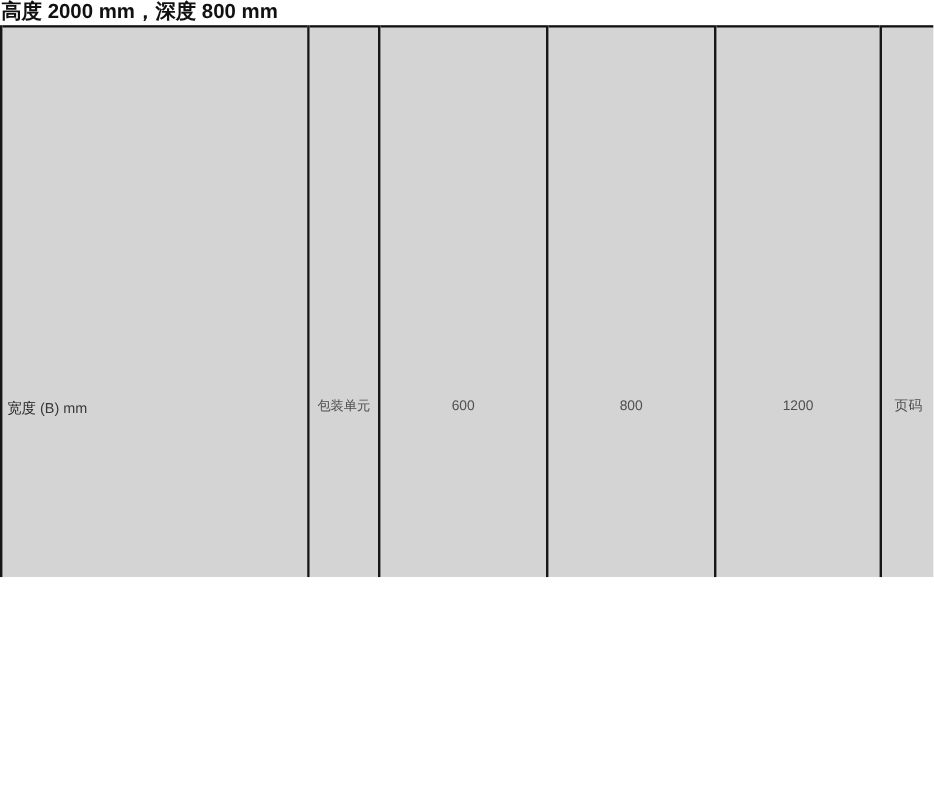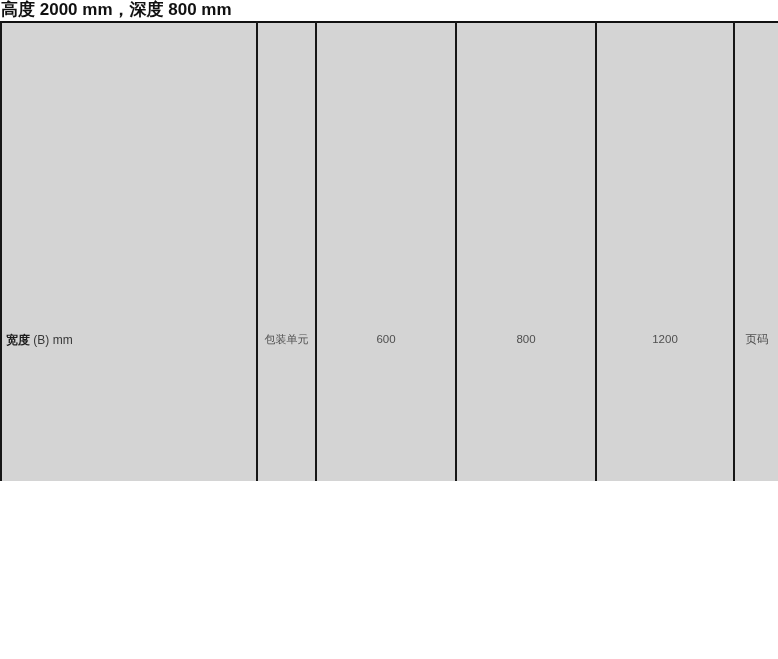--- a/index.html
+++ b/index.html
@@ -17,21 +17,21 @@
   }
   td{
     height:14px;padding:0 3px;vertical-align:middle;
     font-size:11.5px;color:#4f4f4f;white-space:nowrap;overflow:hidden;
     line-height:1;
   }
   td.lbl{text-align:left;color:#383838;font-size:12px;padding-left:4px;}
   td.unit{text-align:center;font-size:11px;}
   td.val{text-align:center;}
   td.page{text-align:center;}
-  .b{font-weight:bold;color:#1c1c1c;}
+  .b{font-weight:normal;color:#1c1c1c;}
   
   td.unit,td.val,td.page{border-left:2px solid #161616;}
   tr.spec td:first-child{border-left:2px solid #161616;}
   tr.bb2 td{border-bottom:2px solid #111;}
   
   tr.spec td{background:#d4d4d4;}
 </style>
 </head>
 <body>
 

